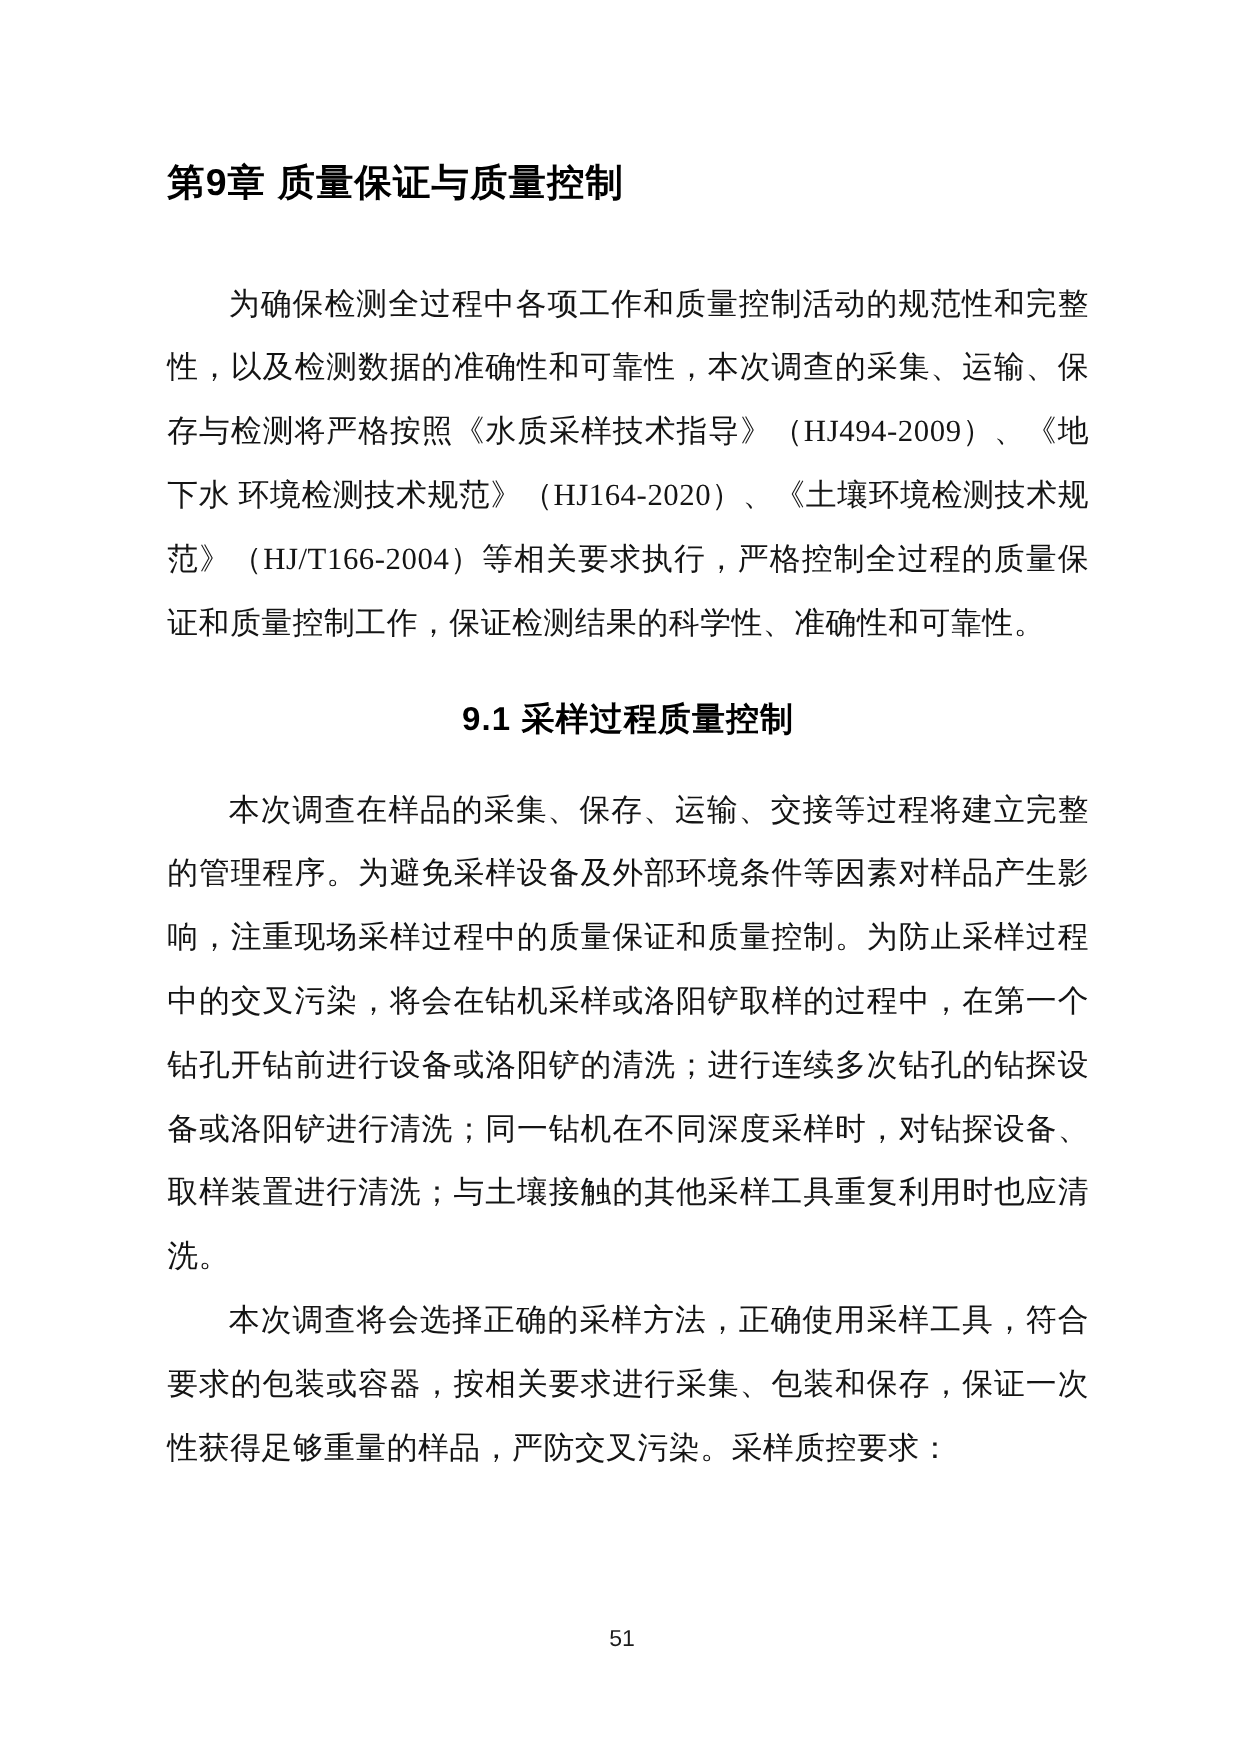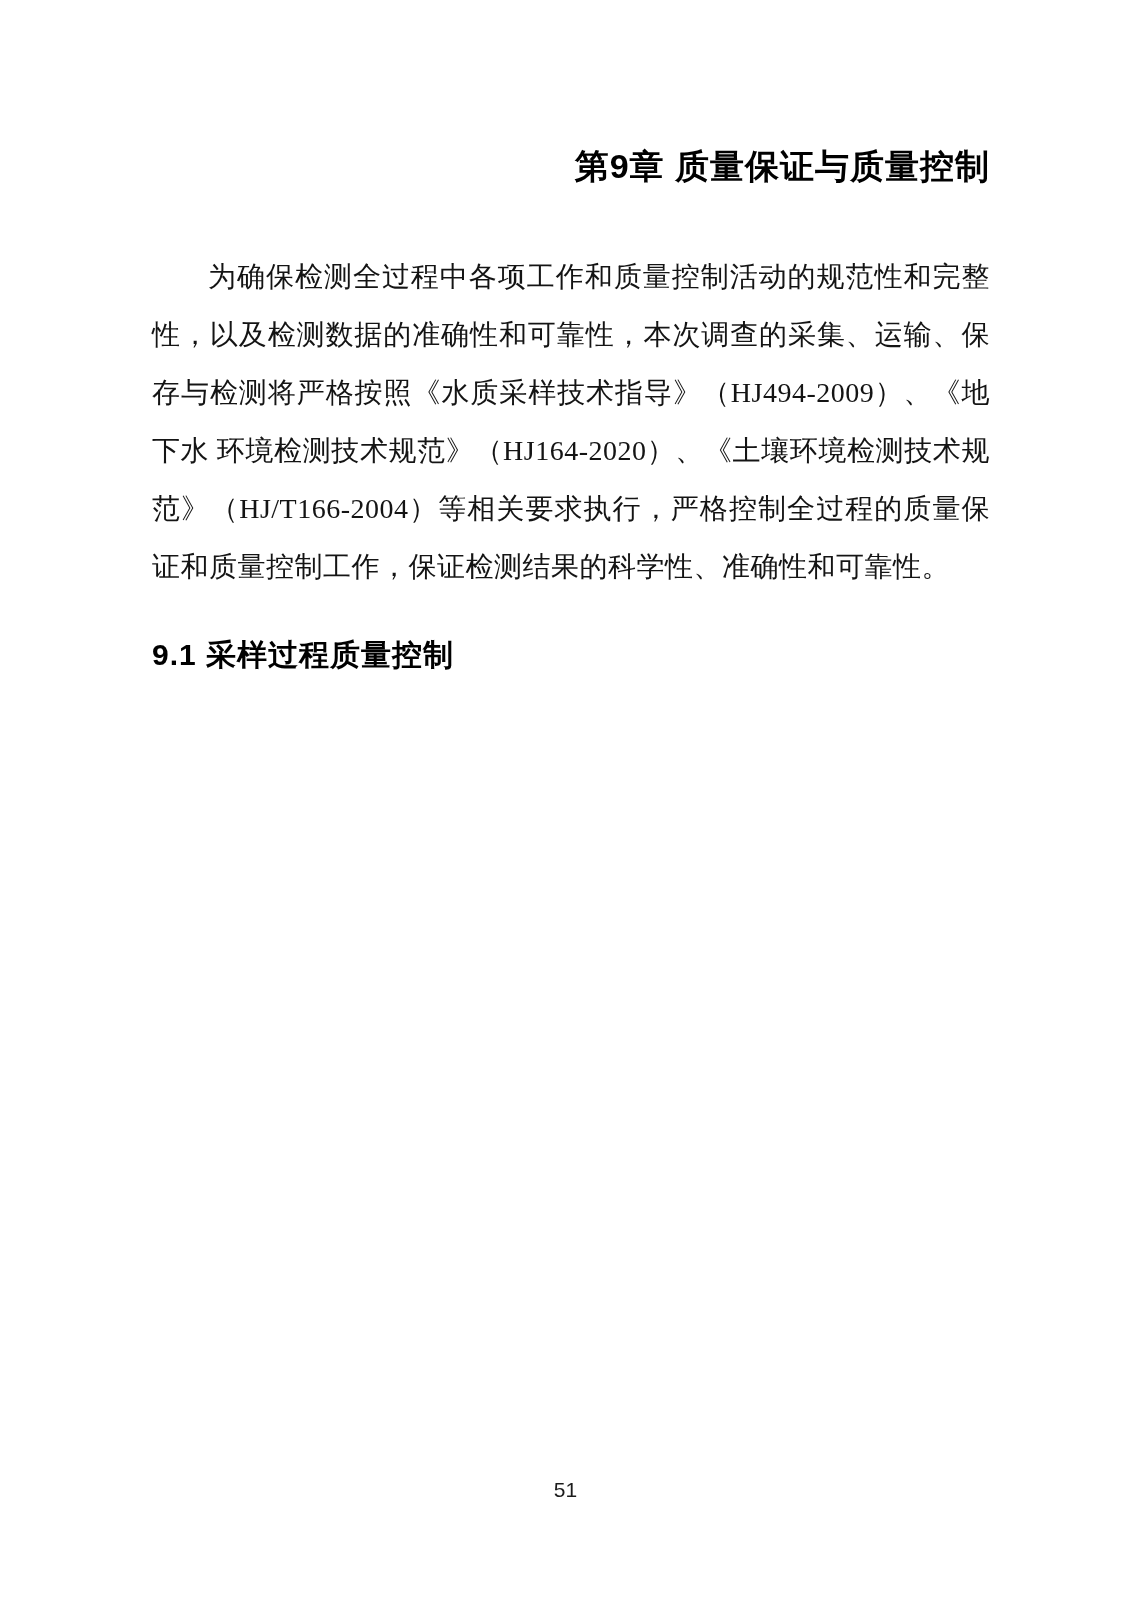--- a/index.html
+++ b/index.html
@@ -17,21 +17,21 @@
     color: #000000;
   }
   .content {
     position: absolute;
     left: 152px;
     top: 0;
     width: 838px;
   }
   .chapter-title {
     margin: 146px 0 0 0;
-    text-align: right;
+    text-align: left;
     font-family: "Liberation Sans", "DejaVu Sans", sans-serif;
     font-weight: 700;
     font-size: 34px;
     line-height: 40px;
     color: #000000;
     letter-spacing: 1px;
   }
   .para {
     margin: 0;
     font-family: "Liberation Serif", "DejaVu Serif", serif;
@@ -49,20 +49,21 @@
     font-family: Liberation Serif, serif;
   }
   .section-heading {
     margin: 36px 0 30px 0;
     font-family: "Liberation Sans", "DejaVu Sans", sans-serif;
     font-weight: 700;
     font-size: 30px;
     line-height: 46px;
     color: #000000;
     letter-spacing: 1px;
+    text-align: center;
   }
   .page-number {
     position: absolute;
     left: 0;
     right: 0;
     top: 1478px;
     text-align: center;
     font-family: "Liberation Sans", "DejaVu Sans", sans-serif;
     font-size: 21px;
     line-height: 24px;
@@ -73,18 +74,20 @@
 <body>
 
 <div class="page">
   <div class="content">
     <h1 class="chapter-title">第9章 质量保证与质量控制</h1>
 
     <p class="para first-after-title">为确保检测全过程中各项工作和质量控制活动的规范性和完整性，以及检测数据的准确性和可靠性，本次调查的采集、运输、保存与检测将严格按照《水质采样技术指导》（HJ494-2009）、《地下水 环境检测技术规范》（HJ164-2020）、《土壤环境检测技术规范》（HJ/T166-2004）等相关要求执行，严格控制全过程的质量保证和质量控制工作，保证检测结果的科学性、准确性和可靠性。</p>
 
     <h2 class="section-heading">9.1 采样过程质量控制</h2>
 
+    <p class="para">本次调查在样品的采集、保存、运输、交接等过程将建立完整的管理程序。为避免采样设备及外部环境条件等因素对样品产生影响，注重现场采样过程中的质量保证和质量控制。为防止采样过程中的交叉污染，将会在钻机采样或洛阳铲取样的过程中，在第一个钻孔开钻前进行设备或洛阳铲的清洗；进行连续多次钻孔的钻探设备或洛阳铲进行清洗；同一钻机在不同深度采样时，对钻探设备、取样装置进行清洗；与土壤接触的其他采样工具重复利用时也应清洗。</p>
 
 
+    <p class="para">本次调查将会选择正确的采样方法，正确使用采样工具，符合要求的包装或容器，按相关要求进行采集、包装和保存，保证一次性获得足够重量的样品，严防交叉污染。采样质控要求：</p>
   </div>
 
   <div class="page-number">51</div>
 </div>
 
 </body></html>

